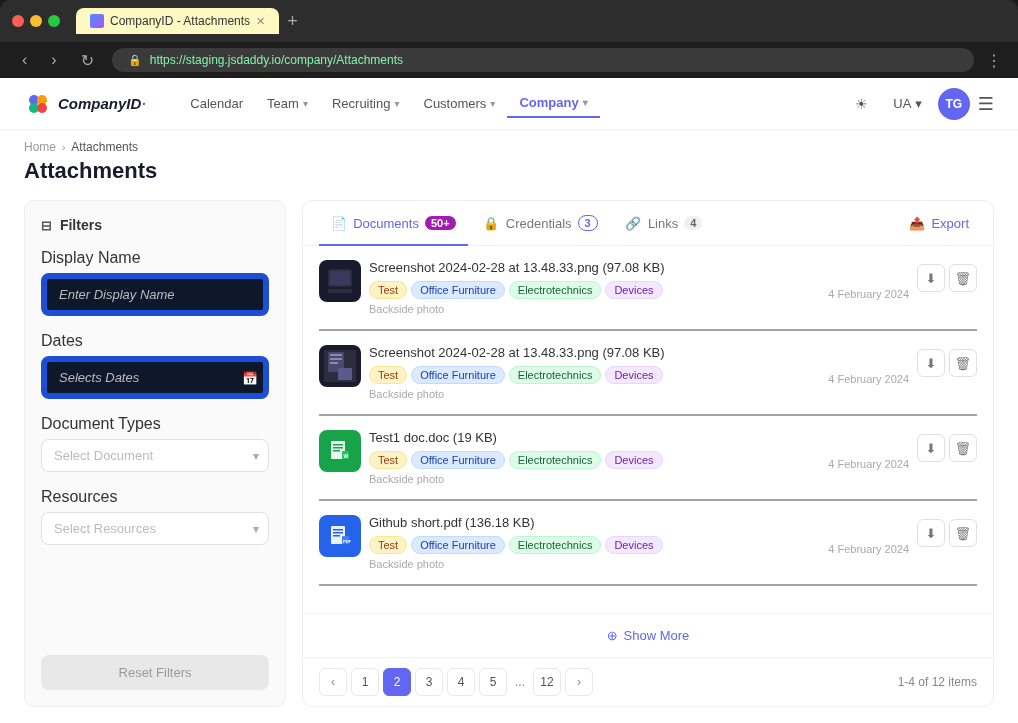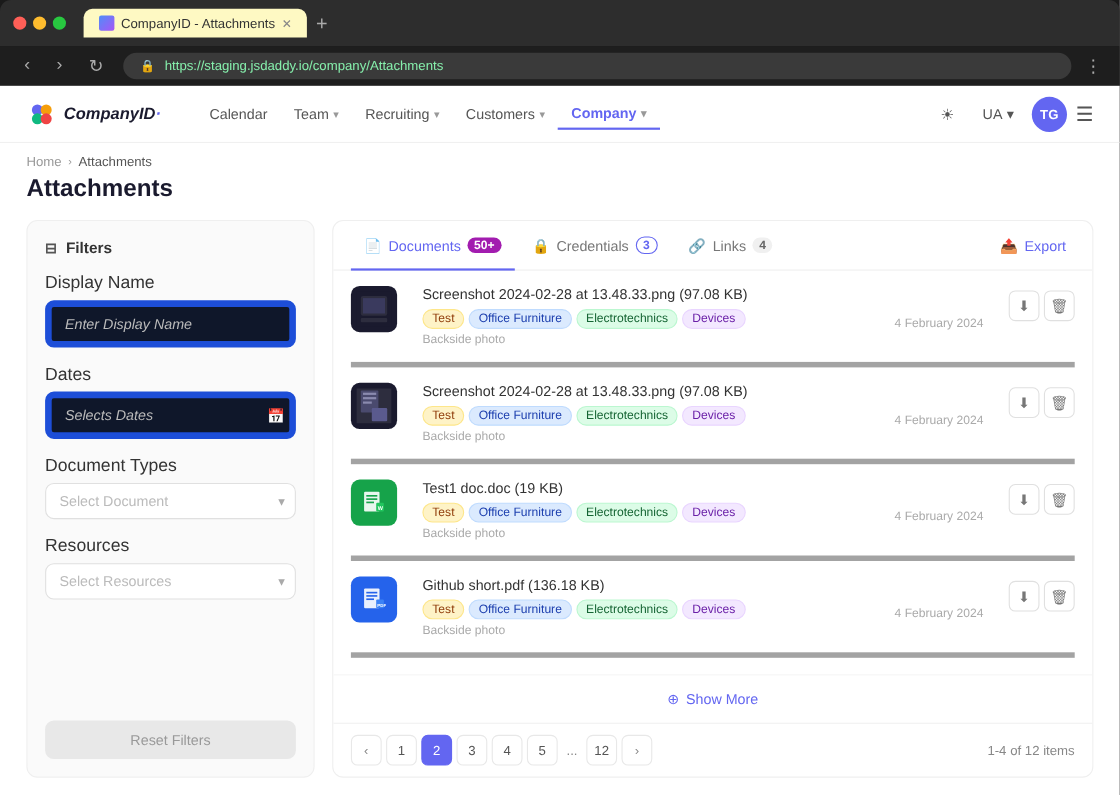--- a/index.html
+++ b/index.html
@@ -72,21 +72,21 @@
 
     .tabs-bar { display: flex; align-items: center; padding: 0 16px; border-bottom: 1px solid #efefef; gap: 4px; }
     .tab { display: flex; align-items: center; gap: 6px; padding: 14px 12px 13px; font-size: 13px; color: #777; cursor: pointer; border-bottom: 2px solid transparent; margin-bottom: -1px; }
     .tab.active { color: #6366f1; border-bottom: 2px solid #6366f1; font-weight: 500; }
     .tab-badge { background: #a21caf; color: white; border-radius: 10px; padding: 1px 6px; font-size: 11px; font-weight: 600; }
     .tab-badge.outline { background: white; color: #6366f1; border: 1px solid #6366f1; }
     .tab-badge.gray { background: #f0f0f0; color: #666; border: none; }
     .export-btn { margin-left: auto; display: flex; align-items: center; gap: 6px; color: #6366f1; font-size: 13px; cursor: pointer; border: none; background: none; padding: 6px 8px; }
 
     .file-list { flex: 1; overflow-y: auto; padding: 0 16px; }
-    .file-item { display: flex; align-items: flex-start; padding: 14px 0; border-bottom: 5px solid #a3a3a3; gap: 23px; }
+    .file-item { display: flex; align-items: flex-start; padding: 14px 0; border-bottom: 2px solid #a3a3a3; gap: 8px; }
     .file-thumb { width: 42px; height: 42px; border-radius: 8px; overflow: hidden; background: #1a1a2e; flex-shrink: 0; display: flex; align-items: center; justify-content: center; }
     .file-thumb-green { background: #16a34a; }
     .file-thumb-blue { background: #2563eb; }
     .file-info { flex: 1; min-width: 0; }
     .file-name { font-size: 13px; font-weight: 500; color: #333; margin-bottom: 6px; }
     .file-tags { display: flex; gap: 4px; flex-wrap: wrap; margin-bottom: 4px; }
     .tag { padding: 2px 8px; border-radius: 20px; font-size: 11px; border: 1px solid; }
     .tag-test { background: #fef3c7; color: #92400e; border-color: #fde68a; }
     .tag-office { background: #dbeafe; color: #1e40af; border-color: #bfdbfe; }
     .tag-electro { background: #dcfce7; color: #166534; border-color: #bbf7d0; }

